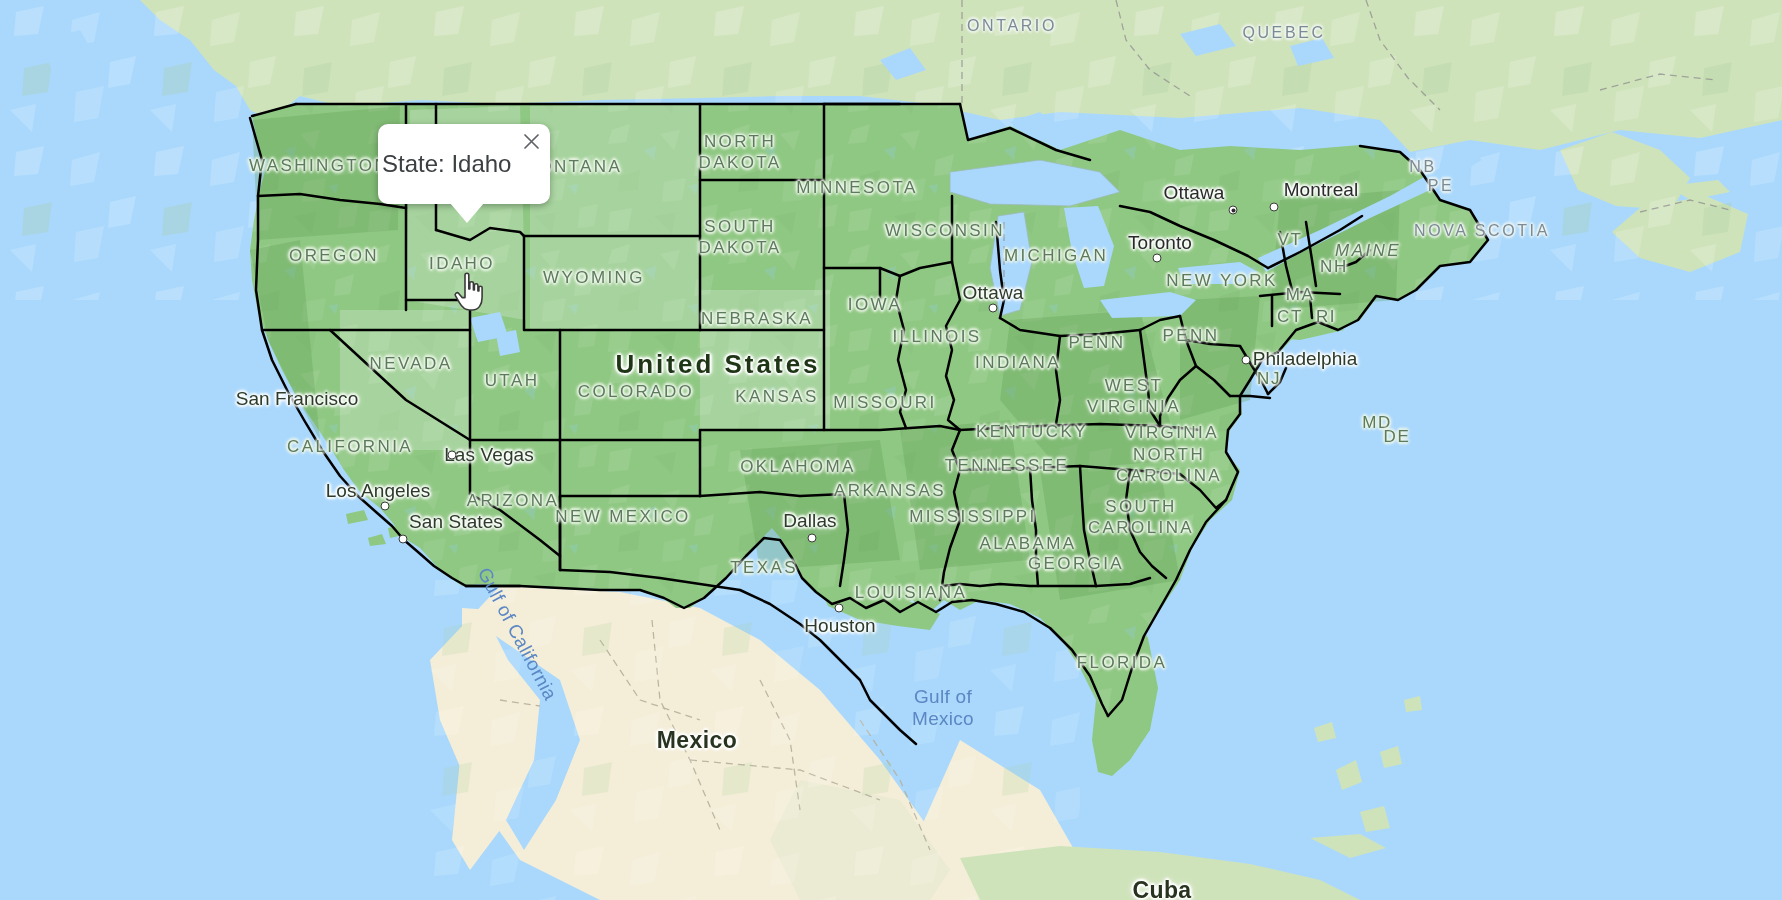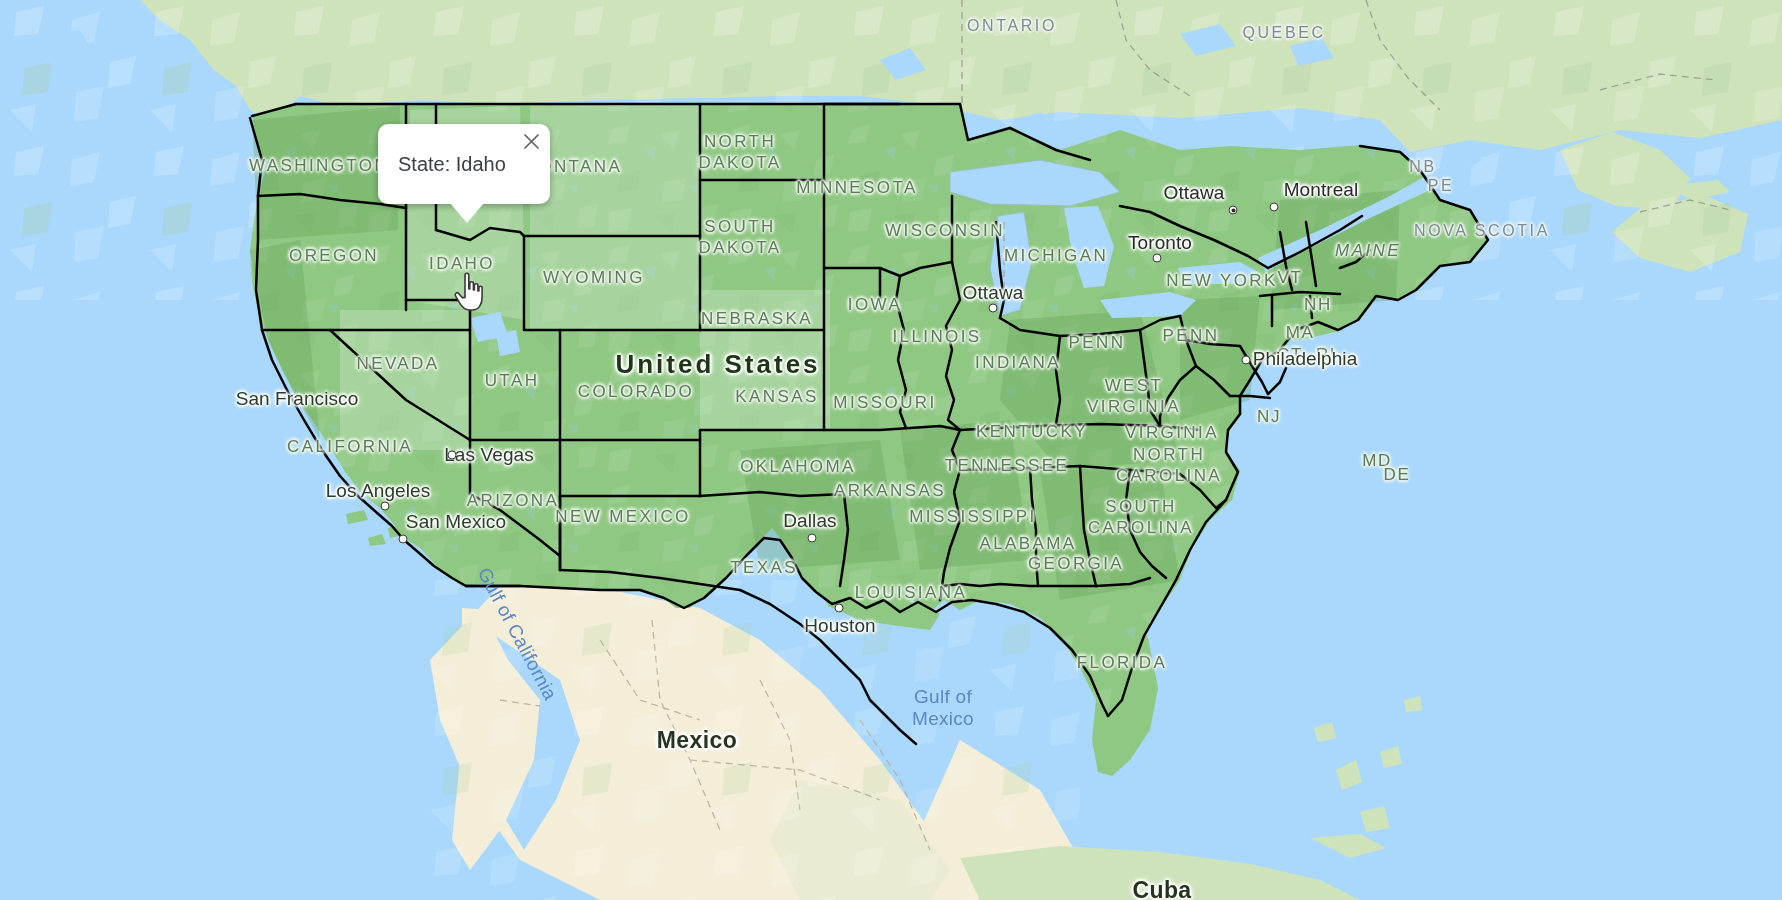--- a/index.html
+++ b/index.html
@@ -11,21 +11,21 @@
   
   .lbl { position:absolute; white-space:nowrap; transform:translate(-50%,-50%);
          pointer-events:none; user-select:none; }
 
   .state-lbl { font-size:17px; letter-spacing:2.4px; color:#5c7a5c; font-weight:400;
                text-shadow:
                  -1.6px 0 2px #eef6ea, 1.6px 0 2px #eef6ea,
                  0 -1.6px 2px #eef6ea, 0 1.6px 2px #eef6ea,
                  0 0 4px #eef6ea, 0 0 5px #eef6ea; }
   .state-lbl.two-line { line-height:1.22; text-align:center; white-space:pre-line; }
-  .state-lbl.abbr { letter-spacing:1.6px;margin-top:38px; }
+  .state-lbl.abbr { letter-spacing:1.6px; }
 
   .prov-lbl { font-size:16px; letter-spacing:2.6px; color:#7b8b96;
               text-shadow:
                 -1.6px 0 2px #f3f7f2, 1.6px 0 2px #f3f7f2,
                 0 -1.6px 2px #f3f7f2, 0 1.6px 2px #f3f7f2,
                 0 0 4px #f3f7f2; }
 
   .country-lbl { font-size:23px; font-weight:bold; color:#28341f; letter-spacing:.4px;
                  text-shadow:
                    -2px 0 2px #fff, 2px 0 2px #fff, 0 -2px 2px #fff, 0 2px 2px #fff,
@@ -47,22 +47,22 @@
               transform:translate(-50%,-50%); pointer-events:none; }
   .city-dot.capital { background:#fff; }
   .city-dot.capital::after { content:""; position:absolute; left:50%; top:50%;
               width:4px; height:4px; border-radius:50%; background:#2b2b2b;
               transform:translate(-50%,-50%); }
 
   
   #info-window { position:absolute; left:378px; top:124px; width:172px; height:80px;
                  background:#fff; border-radius:10px;
                  box-shadow:0 2px 7px rgba(0,0,0,.32); z-index:40; }
-  #info-window .iw-text { position:absolute; left:20px; top:50%;
-                 transform:translateY(-50%); font-size:20px; color:#3c4043; }
+  #info-window .iw-text { position:absolute; left:4px; top:50%;
+                 transform:translateY(-50%); font-size:24px; color:#3c4043; }
   #info-window .iw-tail { position:absolute; left:72px; top:79px;
                  width:0; height:0; border-left:17px solid transparent;
                  border-right:17px solid transparent; border-top:20px solid #fff; }
   #iw-close { position:absolute; right:6px; top:4px; width:26px; height:26px;
               border:0; background:transparent; cursor:pointer;
               display:flex; align-items:center; justify-content:center; padding:0; }
   #iw-close svg { display:block; }
 
   
   #hand-cursor { position:absolute; left:452px; top:270px; width:34px; height:42px;
@@ -364,21 +364,21 @@
       <div class="lbl state-lbl" style="left: 857px; top: 188px;">MINNESOTA</div>
       <div class="lbl state-lbl" style="left: 945px; top: 231px;">WISCONSIN</div>
       <div class="lbl state-lbl" style="left: 1056px; top: 256px;">MICHIGAN</div>
       <div class="lbl state-lbl" style="left: 594px; top: 278px;">WYOMING</div>
       <div class="lbl state-lbl" style="left: 757px; top: 319px;">NEBRASKA</div>
       <div class="lbl state-lbl" style="left: 875px; top: 305px;">IOWA</div>
       <div class="lbl state-lbl" style="left: 937px; top: 337px;">ILLINOIS</div>
       <div class="lbl state-lbl" style="left: 1018px; top: 363px;">INDIANA</div>
       <div class="lbl state-lbl" style="left: 1097px; top: 343px;">PENN</div>
       <div class="lbl state-lbl" style="left: 1191px; top: 336px;">PENN</div>
-      <div class="lbl state-lbl" style="left: 398px; top: 364px;">NEVADA</div>
+      <div class="lbl state-lbl" style="left: 411px; top: 364px;">NEVADA</div>
       <div class="lbl state-lbl" style="left: 512px; top: 381px;">UTAH</div>
       <div class="lbl state-lbl" style="left: 636px; top: 392px;">COLORADO</div>
       <div class="lbl state-lbl" style="left: 777px; top: 397px;">KANSAS</div>
       <div class="lbl state-lbl" style="left: 885px; top: 403px;">MISSOURI</div>
       <div class="lbl state-lbl" style="left: 1032px; top: 432px;">KENTUCKY</div>
       <div class="lbl state-lbl two-line " style="left: 1134px; top: 397px;">WEST
 VIRGINIA</div>
       <div class="lbl state-lbl" style="left: 1172px; top: 433px;">VIRGINIA</div>
       <div class="lbl state-lbl" style="left: 350px; top: 447px;">CALIFORNIA</div>
       <div class="lbl state-lbl" style="left: 513px; top: 501px;">ARIZONA</div>
@@ -391,21 +391,21 @@
       <div class="lbl state-lbl two-line " style="left: 1141px; top: 518px;">SOUTH
 CAROLINA</div>
       <div class="lbl state-lbl" style="left: 963px; top: 517px; padding-left: 20px;">MISSISSIPPI</div>
       <div class="lbl state-lbl" style="left: 1006px; top: 544px; padding-left: 44px;">ALABAMA</div>
       <div class="lbl state-lbl" style="left: 1076px; top: 564px;">GEORGIA</div>
       <div class="lbl state-lbl" style="left: 911px; top: 593px;">LOUISIANA</div>
       <div class="lbl state-lbl" style="left: 764px; top: 568px;">TEXAS</div>
       <div class="lbl state-lbl" style="left: 1122px; top: 663px;">FLORIDA</div>
       <div class="lbl state-lbl" style="left: 1368px; top: 251px; font-style: italic;">MAINE</div>
       <div class="lbl state-lbl abbr" style="left: 1290px; top: 240px;">VT</div>
-      <div class="lbl state-lbl abbr" style="left: 1318px; top: 267px;">NH</div>
+      <div class="lbl state-lbl abbr" style="left: 1318px; top: 267px; padding-left: 32px;">NH</div>
       <div class="lbl state-lbl" style="left: 1222px; top: 281px;">NEW YORK</div>
       <div class="lbl state-lbl abbr" style="left: 1300px; top: 295px;">MA</div>
       <div class="lbl state-lbl abbr" style="left: 1290px; top: 317px;">CT</div>
       <div class="lbl state-lbl abbr" style="left: 1326px; top: 317px;">RI</div>
       <div class="lbl state-lbl abbr" style="left: 1269px; top: 379px;">NJ</div>
       <div class="lbl state-lbl abbr" style="left: 1377px; top: 423px;">MD</div>
       <div class="lbl state-lbl abbr" style="left: 1397px; top: 437px;">DE</div>
       <div class="lbl prov-lbl" style="left: 1012px; top: 26px;">ONTARIO</div>
       <div class="lbl prov-lbl" style="left: 1284px; top: 33px;">QUEBEC</div>
       <div class="lbl prov-lbl" style="left: 1423px; top: 167px;">NB</div>
@@ -413,21 +413,21 @@
       <div class="lbl prov-lbl" style="left: 1482px; top: 231px;">NOVA SCOTIA</div>
       <div class="lbl country-lbl usa" style="left: 718px; top: 364px;">United States</div>
       <div class="lbl country-lbl" style="left: 697px; top: 740px;">Mexico</div>
       <div class="lbl country-lbl" style="left: 1162px; top: 890px;">Cuba</div>
       <div class="lbl water-lbl rot" style="left: 517px; top: 634px;">Gulf of California</div>
       <div class="lbl water-lbl" style="left: 943px; top: 708px;">Gulf of
 Mexico</div>
       <div class="lbl city-lbl" style="left: 297px; top: 399px;">San Francisco</div>
       <div class="lbl city-lbl" style="left: 378px; top: 491px;">Los Angeles</div>
       <div class="city-dot" style="left: 385px; top: 506px;"></div>
-      <div class="lbl city-lbl" style="left: 456px; top: 522px;">San Mexico</div>
+      <div class="lbl city-lbl" style="left: 456px; top: 522px;">San States</div>
       <div class="city-dot" style="left: 403px; top: 539px;"></div>
       <div class="lbl city-lbl" style="left: 489px; top: 455px;">Las Vegas</div>
       <div class="city-dot" style="left: 452px; top: 455px;"></div>
       <div class="lbl city-lbl" style="left: 810px; top: 521px;">Dallas</div>
       <div class="city-dot" style="left: 812px; top: 538px;"></div>
       <div class="lbl city-lbl" style="left: 840px; top: 626px;">Houston</div>
       <div class="city-dot" style="left: 839px; top: 608px;"></div>
       <div class="lbl city-lbl" style="left: 993px; top: 293px;">Ottawa</div>
       <div class="city-dot" style="left: 993px; top: 308px;"></div>
       <div class="lbl city-lbl" style="left: 1305px; top: 359px;">Philadelphia</div>

